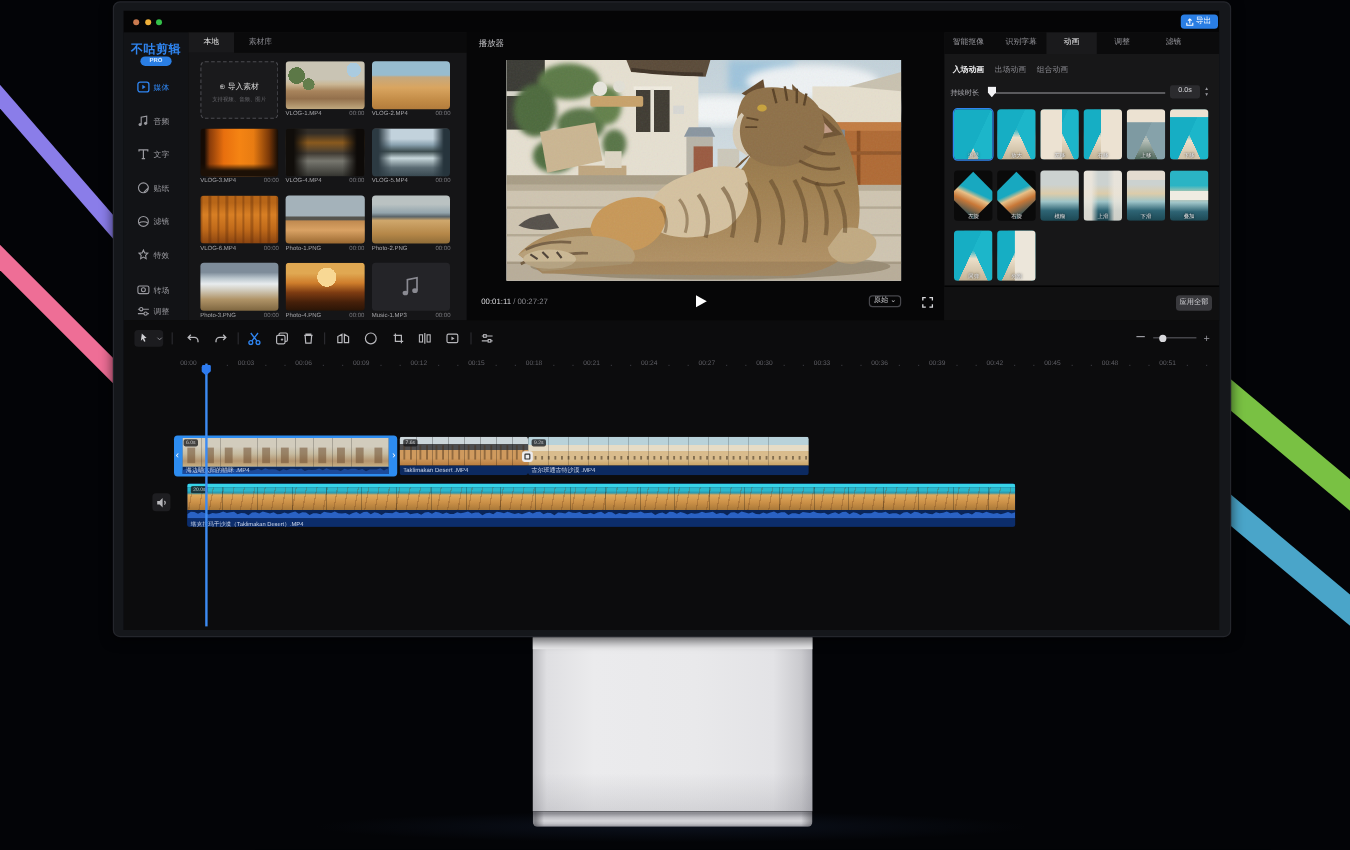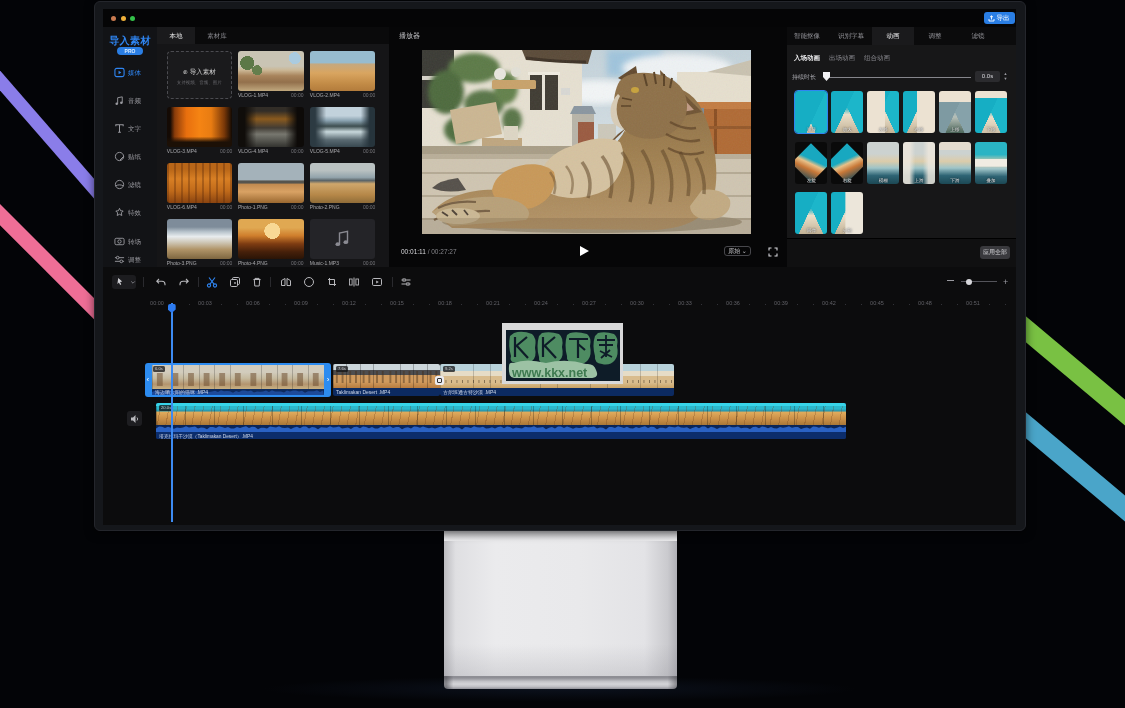--- a/index.html
+++ b/index.html
@@ -104,21 +104,21 @@
   <div class="abs" id="screen">
     <div class="abs" id="titlebar">
       <div class="dot" style="left:8px;background:#c97a50;"></div>
       <div class="dot" style="left:17.5px;background:#efb03a;"></div>
       <div class="dot" style="left:27px;background:#34c24a;"></div>
       <div id="export" class="abs"><svg style="position:absolute;left:4px;top:2.5px;" width="7" height="7" viewBox="0 0 7 7">
             <path d="M3.5 4.5V1M2 2.2L3.5.8 5 2.2M1 4v2h5V4" fill="none" stroke="#fff" stroke-width=".9"></path>
           </svg><span style="margin-left:7px;">导出</span></div>
     </div>
     <div class="abs" id="sidebar">
-      <div class="abs" id="logo">导入素材</div>
+      <div class="abs" id="logo">不咕剪辑</div>
       <div class="abs" id="pro">PRO</div>
       <div class="nav sel" style="top:38px;">
           <svg class="ic" viewBox="0 0 12 12">
             <rect x="1" y="1.5" width="10" height="9" rx="2" fill="none" stroke="#2f85f1" stroke-width="1.2"></rect>
             <path d="M5 4l3 2-3 2z" fill="#2f85f1"></path>
           </svg>
           <div class="tx">媒体</div>
         </div>
       <div class="nav" style="top:65.5px;">
           <svg class="ic" viewBox="0 0 12 12">
@@ -554,30 +554,14 @@
         </div>
       <div id="mutebtn">
           <svg style="position:absolute;left:2.5px;top:2.5px;" width="10" height="10" viewBox="0 0 10 10">
             <path d="M1 3.5h2L5.5 1v8L3 6.5H1z" fill="#b8b8bc"></path>
             <path d="M7 3.5q1.5 1.5 0 3" fill="none" stroke="#b8b8bc" stroke-width=".9"></path>
           </svg>
         </div>
       <div id="playhead"></div>
       <div id="phflag"></div>
     </div>
-    <div class="abs" id="wm">
-        <div id="wmi">
-      <svg width="114" height="51" viewBox="0 0 114 51">
-        <path d="M4 6 Q2 16 5 26 Q3 32 10 33 Q20 36 26 31 Q31 27 29 18 Q31 8 26 4 Q16 0 8 3 Z" fill="#4e8c62"></path>
-        <path d="M33 6 Q30 16 33 27 Q32 33 40 34 Q49 36 54 30 Q58 26 56 17 Q58 8 53 4 Q44 1 36 3 Z" fill="#4e8c62"></path>
-        <path d="M61 5 Q58 15 61 26 Q60 32 68 33 Q77 36 82 30 Q86 25 84 16 Q86 8 81 4 Q71 1 64 3 Z" fill="#4e8c62"></path>
-        <path d="M89 6 Q86 15 89 26 Q88 33 96 34 Q104 36 109 30 Q113 25 111 16 Q113 8 108 4 Q99 1 92 3 Z" fill="#4e8c62"></path>
-        <path d="M9 7 v20 M9 17 l12-10 M11 16 l11 12" stroke="#0e1c28" stroke-width="2.2" fill="none"></path>
-        <path d="M37 7 v20 M37 17 l12-10 M39 16 l11 12" stroke="#0e1c28" stroke-width="2.2" fill="none"></path>
-        <path d="M63 9 h19 M72 9 v19 M72 14 l7 6" stroke="#0e1c28" stroke-width="2.2" fill="none"></path>
-        <path d="M91 10 h18 M100 5 v22 M93 15 h14 M94 21 l12 6 M104 20 l-9 8" stroke="#0e1c28" stroke-width="1.8" fill="none"></path>
-        <path d="M3 36 Q2 48 8 48 L84 48 Q94 48 90 40 Q88 33 80 34 Q60 28 40 33 Q20 28 8 33 Q3 32 3 36 Z" fill="#9cc2a4"></path>
-        <text x="6" y="47" font-family="Liberation Sans" font-size="12.5" font-weight="bold" fill="#3e7a50">www.kkx.net</text>
-      </svg>
-    </div>
-      </div>
   </div>
 </div>
 
 </body></html>

